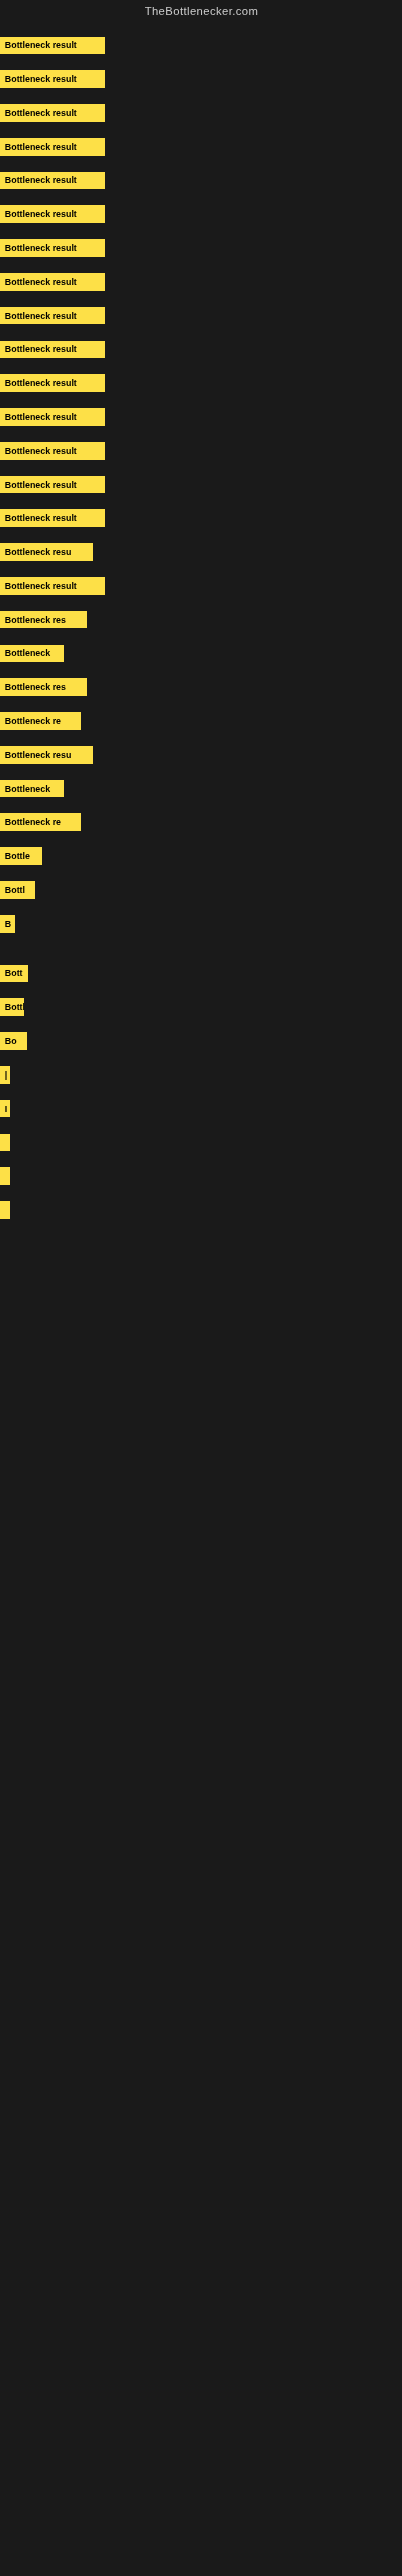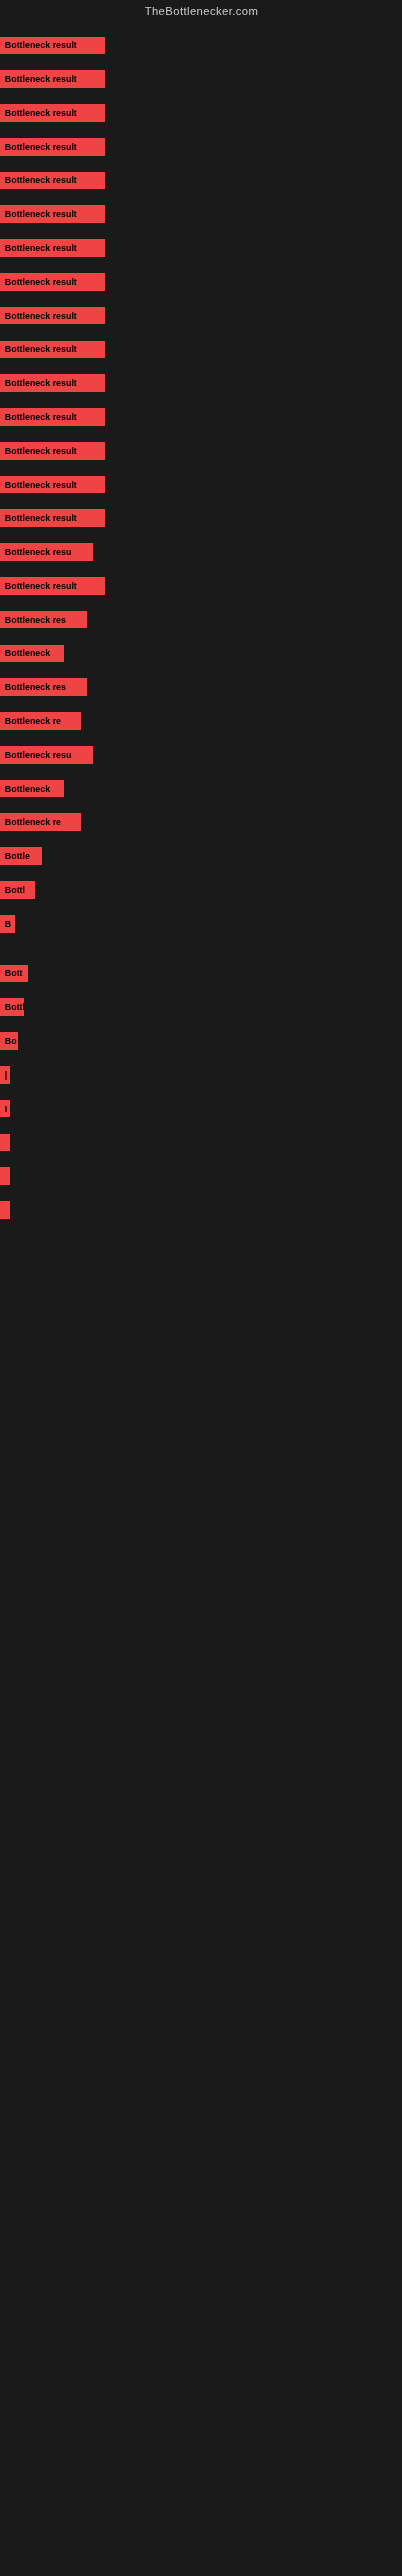--- a/index.html
+++ b/index.html
@@ -15,21 +15,21 @@
       position: relative;
     }
     .site-title {
       text-align: center;
       color: #cccccc;
       font-size: 11.3px;
       padding: 5px 0;
       letter-spacing: 0.4px;
     }
     .bottleneck-bar {
-      background-color: #ef4444;
+      background-color: #fde047;
       color: #000;
       font-size: 8.9px;
       font-weight: bold;
       padding: 3.2px 4.8px;
       white-space: nowrap;
       overflow: hidden;
       display: flex;
       align-items: center;
       height: 17.7px;
     }
@@ -124,21 +124,21 @@
     <div class="bar-row">
       <div class="bottleneck-bar" style="width: 14.5px;">B</div>
     </div>
     <div class="bar-row">
       <div class="bottleneck-bar" style="width: 28px; margin-top: 16px;">Bott</div>
     </div>
     <div class="bar-row">
       <div class="bottleneck-bar" style="width: 24px;">Bottlen</div>
     </div>
     <div class="bar-row">
-      <div class="bottleneck-bar" style="width: 18px;">Bo</div>
+      <div class="bottleneck-bar" style="width: 27px;">Bo</div>
     </div>
     <div class="bar-row">
       <div class="bottleneck-bar" style="width: 6.4px;">|</div>
     </div>
     <div class="bar-row">
       <div class="bottleneck-bar" style="width: 4.8px;">I</div>
     </div>
     <div class="bar-row">
       <div class="bottleneck-bar" style="width: 3.2px;"></div>
     </div>

